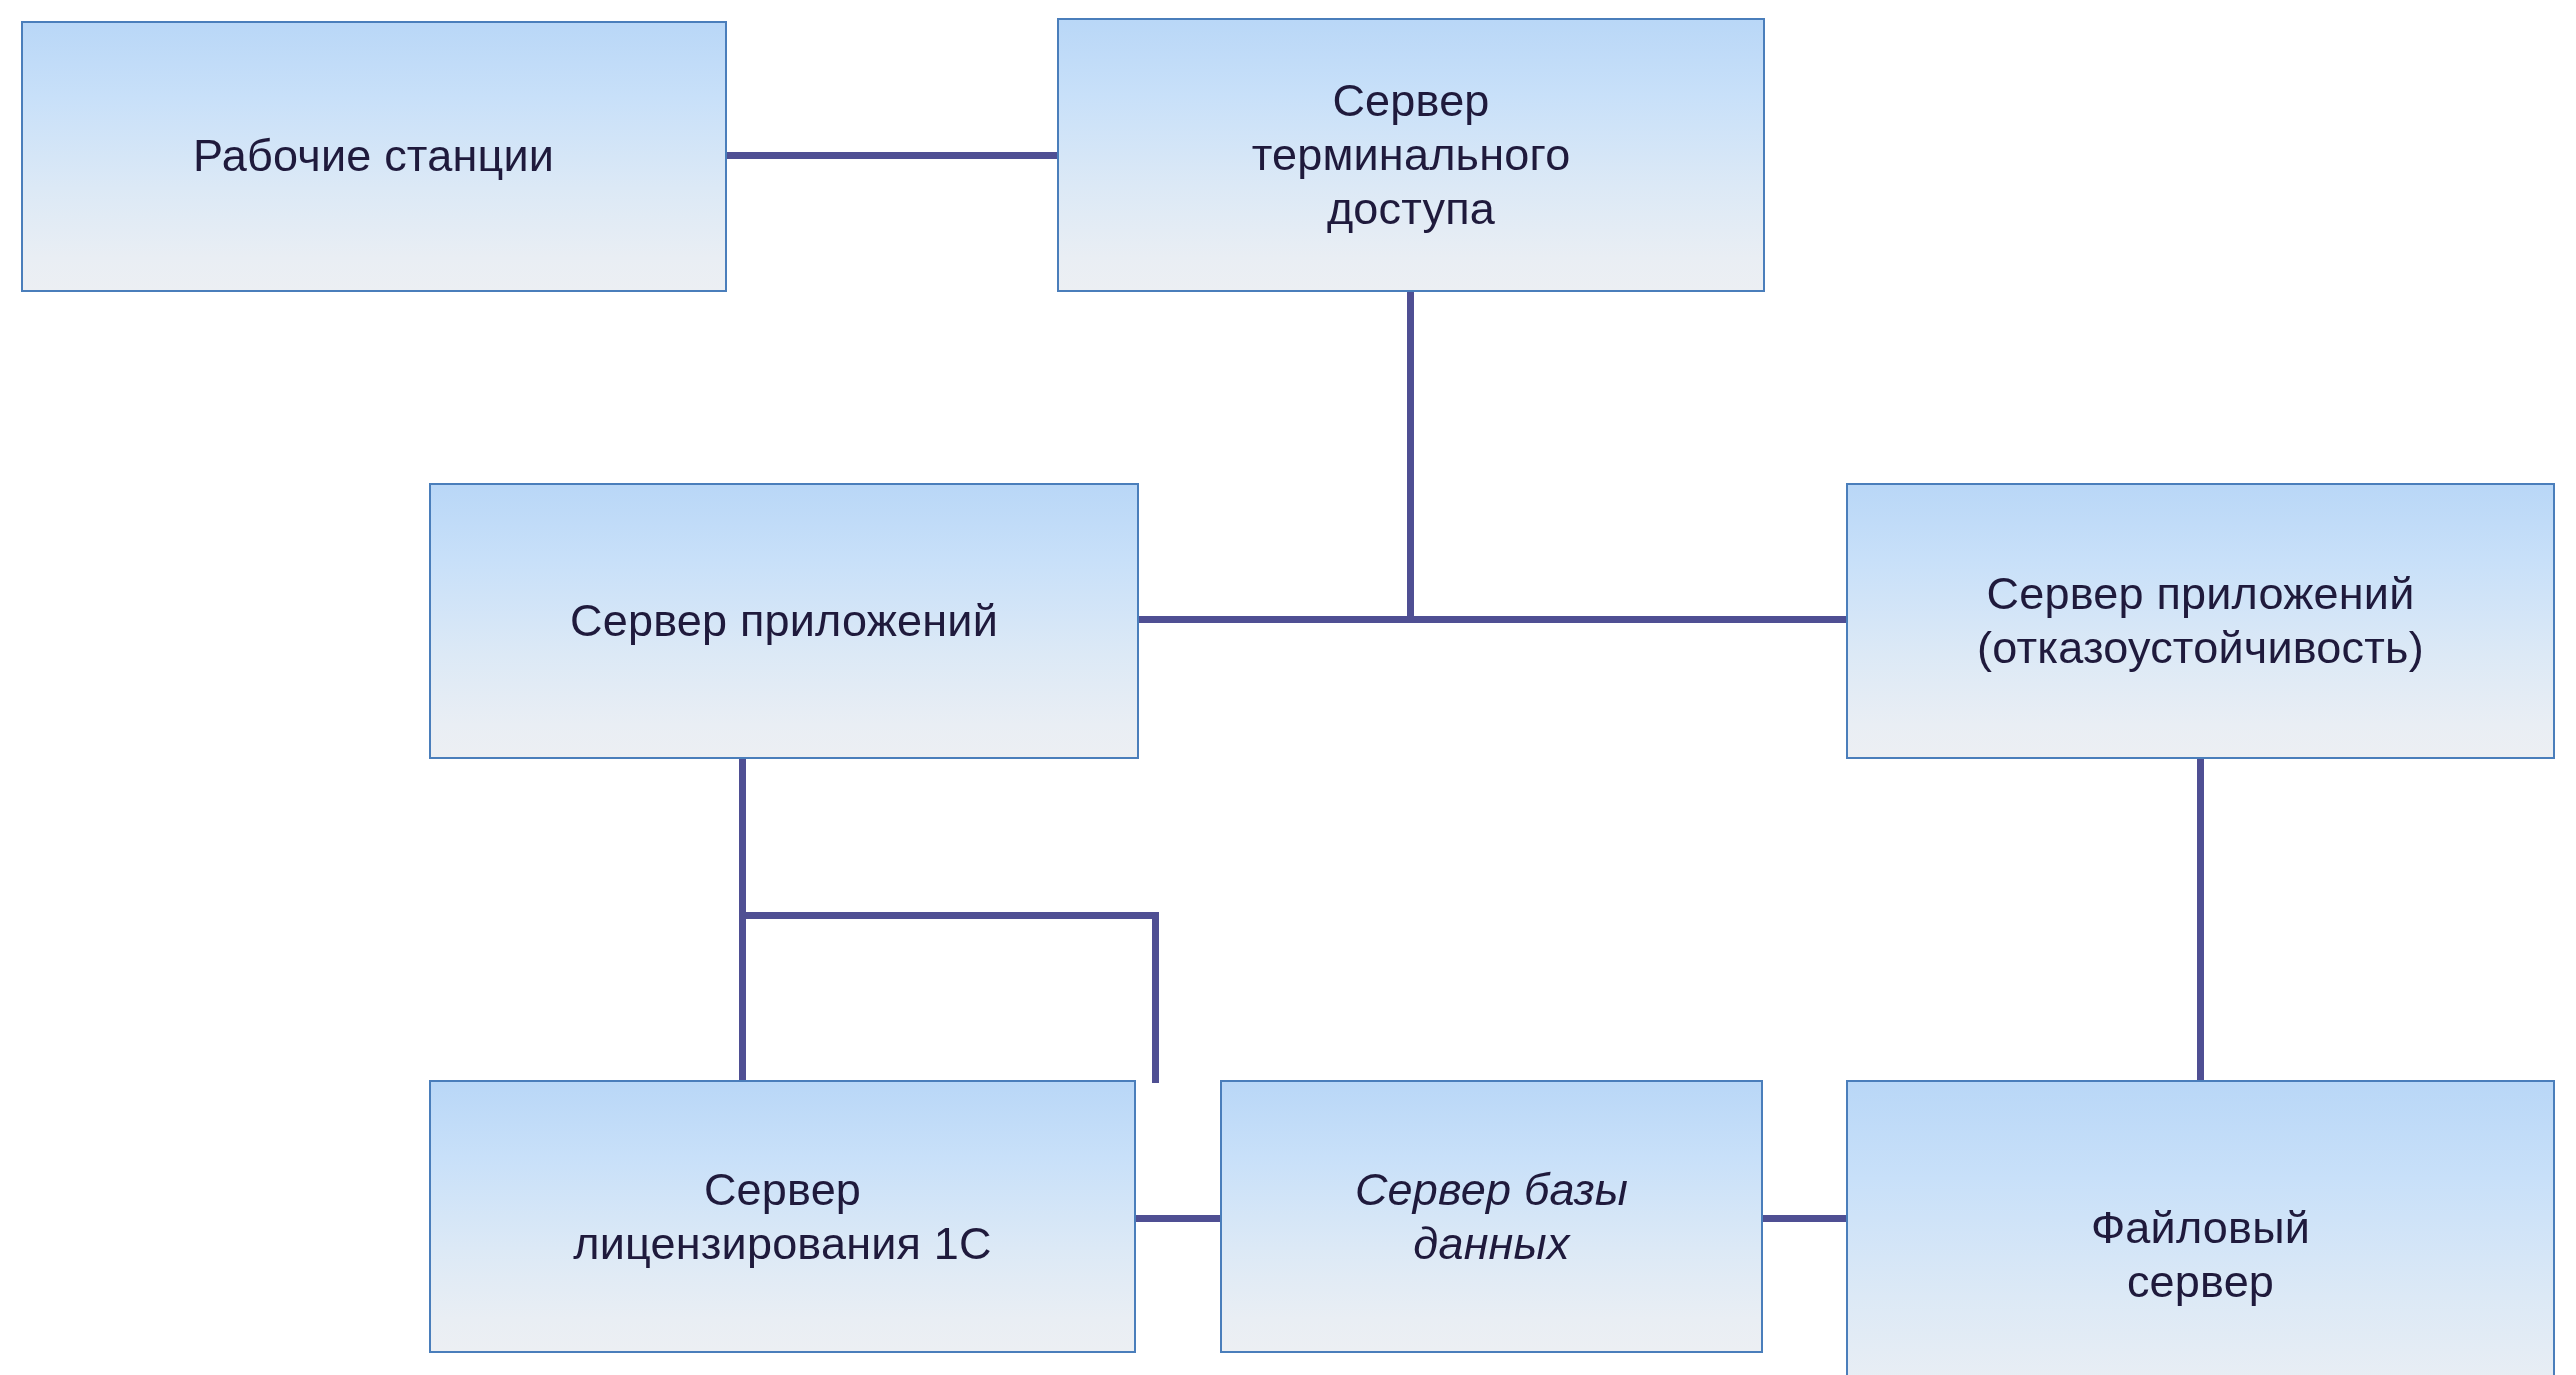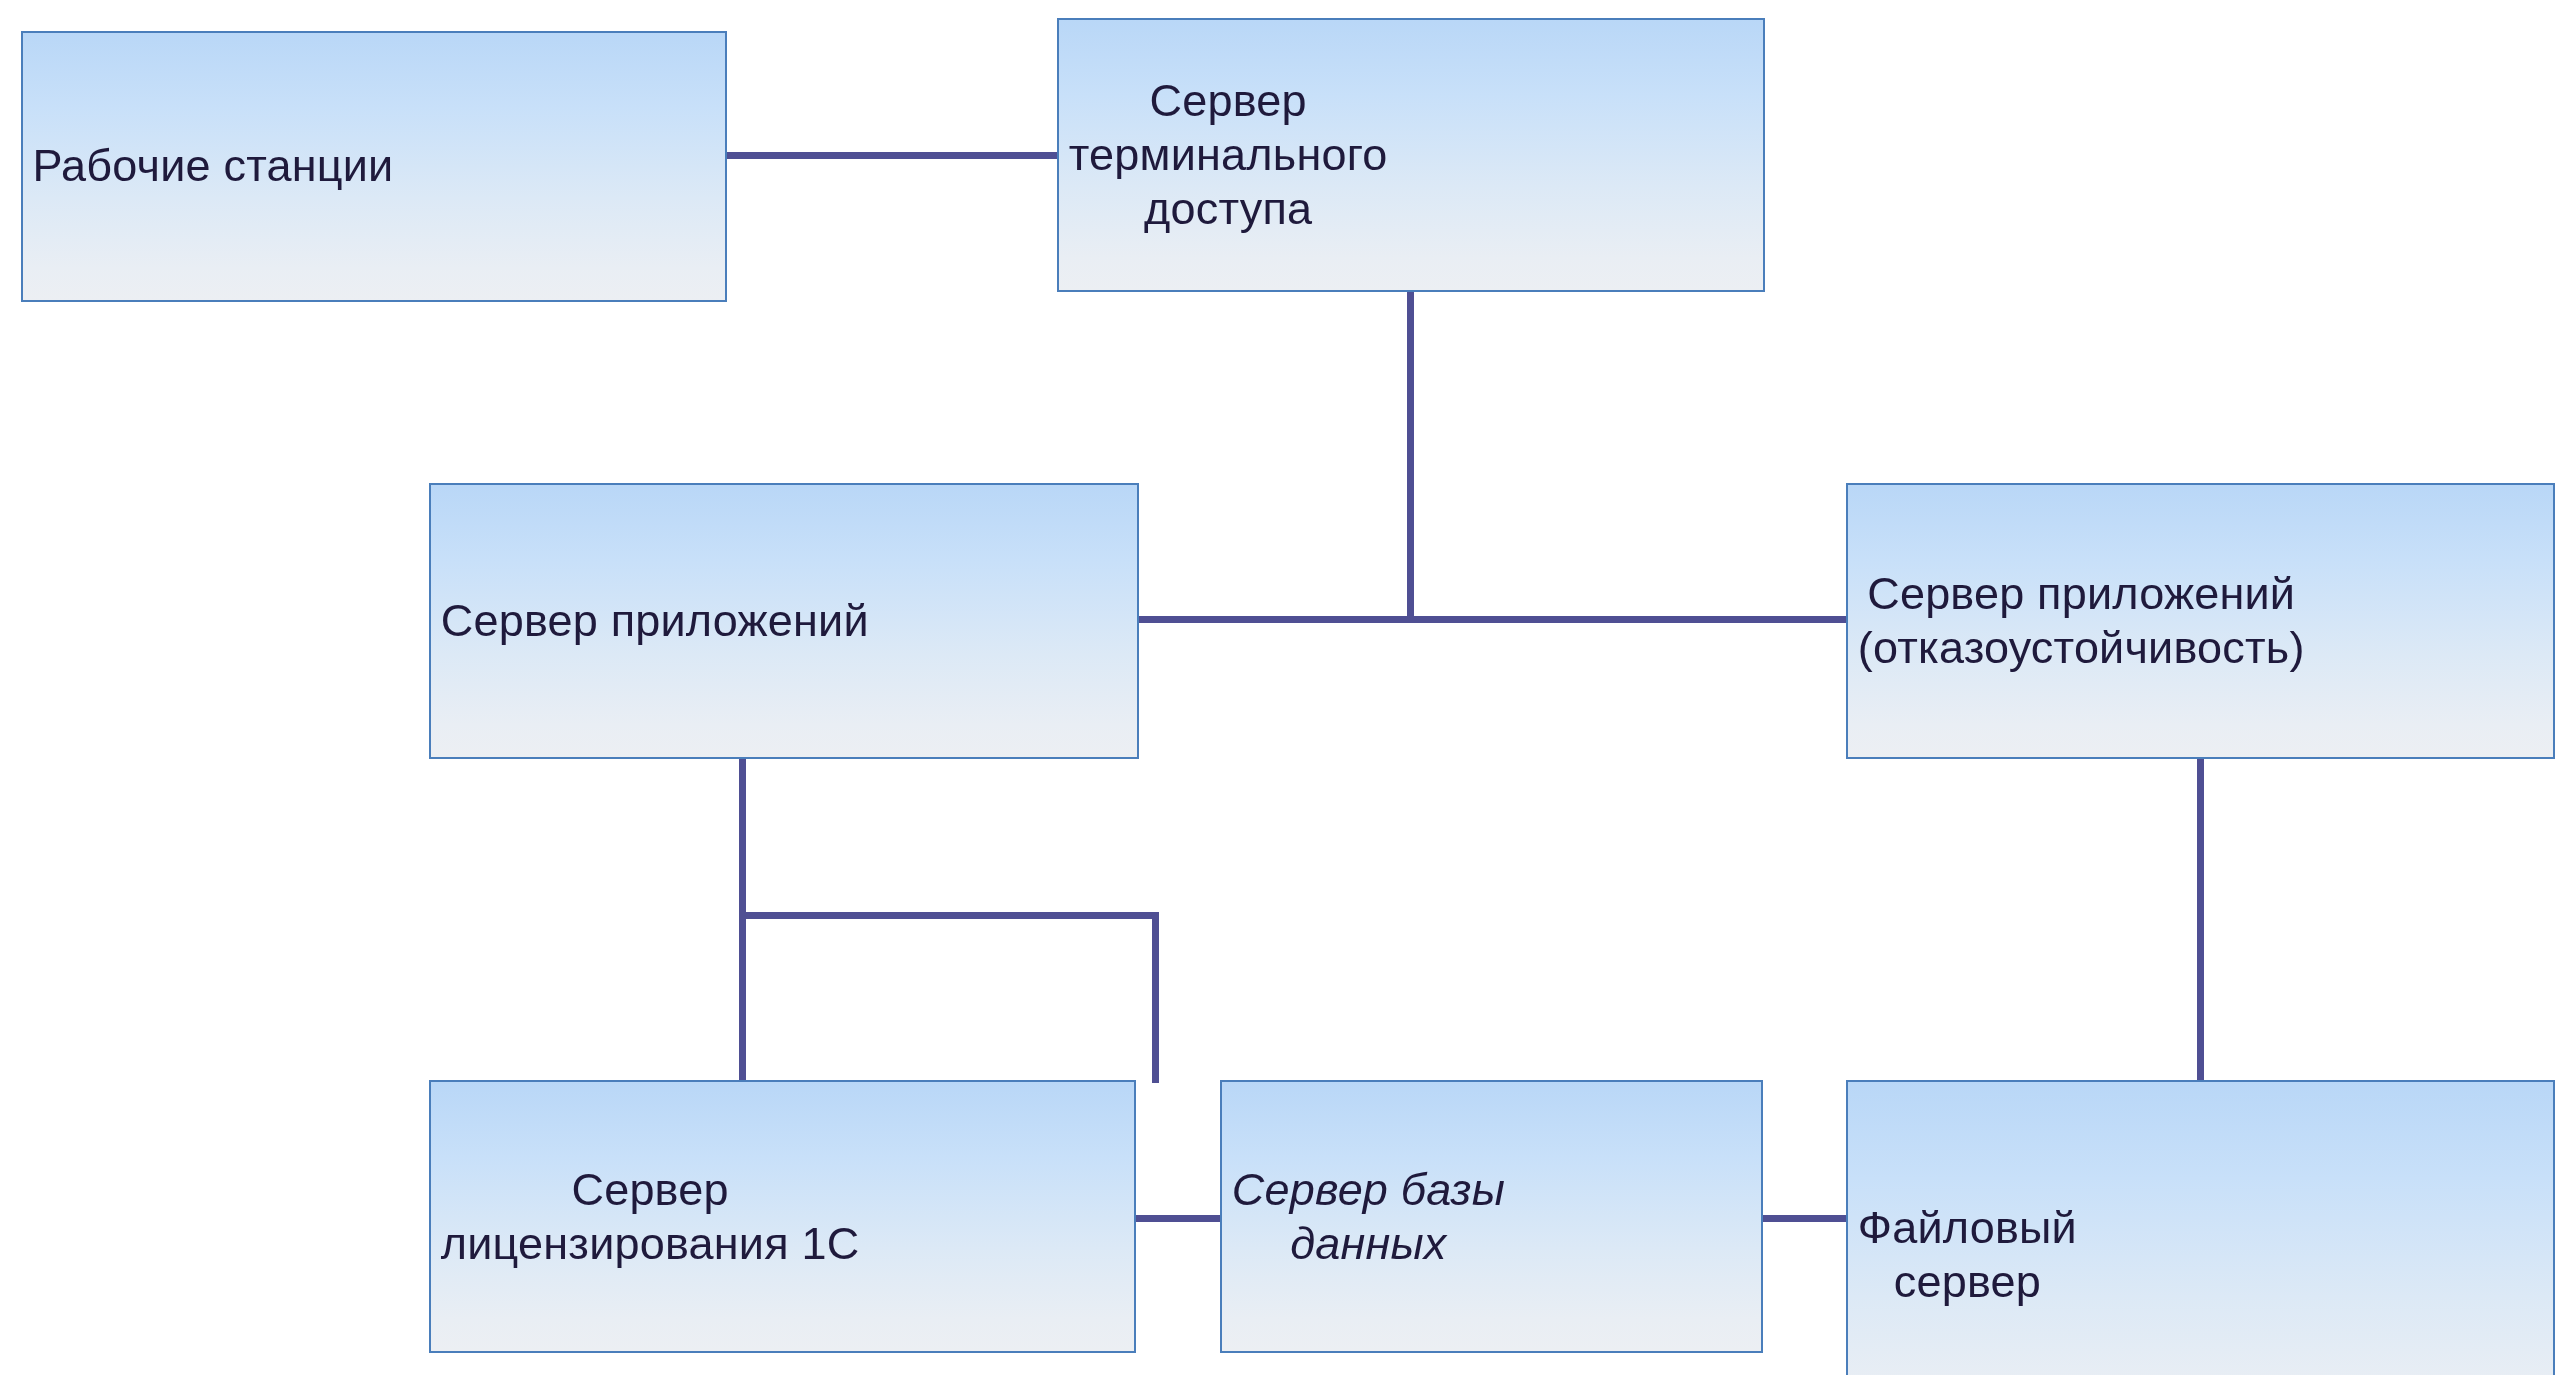--- a/index.html
+++ b/index.html
@@ -18,20 +18,21 @@
     background: #ffffff;
     overflow: hidden;
   }
   .node {
     position: absolute;
     box-sizing: border-box;
     border: 2.9px solid #4a7ebb;
     background: linear-gradient(to bottom, #b9d7f7 0%, #c8e0f9 28%, #dce9f6 62%, #e9eef4 88%, #eceff3 100%);
     display: flex;
     align-items: center;
+    justify-content: center;
     z-index: 3;
   }
   .node-label {
     color: #1f1a3c;
     font-family: "Liberation Sans", sans-serif;
     font-size: 45px;
     line-height: 1.20;
     text-align: center;
     letter-spacing: 0.2px;
     white-space: pre-line;
@@ -49,21 +50,21 @@
 <div id="diagram-canvas" style="width: 2576px; height: 1376px; background: rgb(255, 255, 255);">
     <div class="connector" style="left: 724px; top: 152px; width: 336px; height: 6.9px; background: rgb(79, 79, 147);"></div>
     <div class="connector" style="left: 1407px; top: 290px; width: 6.9px; height: 332px; background: rgb(79, 79, 147);"></div>
     <div class="connector" style="left: 1136px; top: 616px; width: 713px; height: 6.9px; background: rgb(79, 79, 147);"></div>
     <div class="connector" style="left: 739px; top: 756px; width: 6.9px; height: 327px; background: rgb(79, 79, 147);"></div>
     <div class="connector" style="left: 739px; top: 912px; width: 420px; height: 6.9px; background: rgb(79, 79, 147);"></div>
     <div class="connector" style="left: 1152px; top: 912px; width: 6.9px; height: 171px; background: rgb(79, 79, 147);"></div>
     <div class="connector" style="left: 2197px; top: 756px; width: 6.9px; height: 327px; background: rgb(79, 79, 147);"></div>
     <div class="connector" style="left: 1133px; top: 1215px; width: 89px; height: 6.9px; background: rgb(79, 79, 147);"></div>
     <div class="connector" style="left: 1760px; top: 1215px; width: 89px; height: 6.9px; background: rgb(79, 79, 147);"></div>
-    <div class="node" style="left: 20.6px; top: 20.6px; width: 706px; height: 271px; border-color: rgb(74, 126, 187); margin-top: 10px;">
+    <div class="node" style="left: 20.6px; top: 20.6px; width: 706px; height: 271px; border-color: rgb(74, 126, 187);">
       <div class="node-label" style="font-size: 45px; color: rgb(31, 26, 60);">Рабочие станции</div>
     </div>
     <div class="node" style="left: 1057px; top: 17.7px; width: 708px; height: 274px; border-color: rgb(74, 126, 187);">
       <div class="node-label" style="font-size: 45px; color: rgb(31, 26, 60);">Сервер
 терминального
 доступа</div>
     </div>
     <div class="node" style="left: 429px; top: 483px; width: 710px; height: 276px; border-color: rgb(74, 126, 187);">
       <div class="node-label" style="font-size: 45px; color: rgb(31, 26, 60);">Сервер приложений</div>
     </div>

